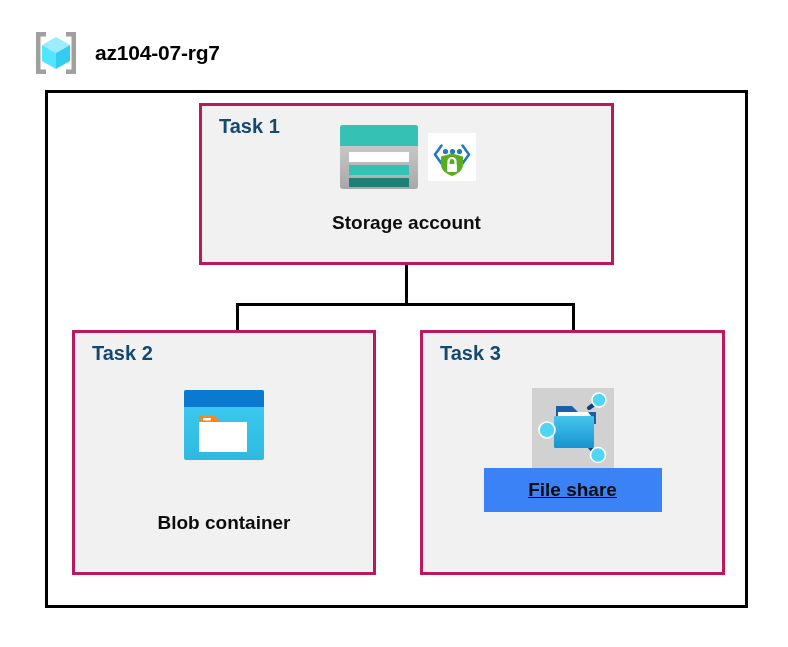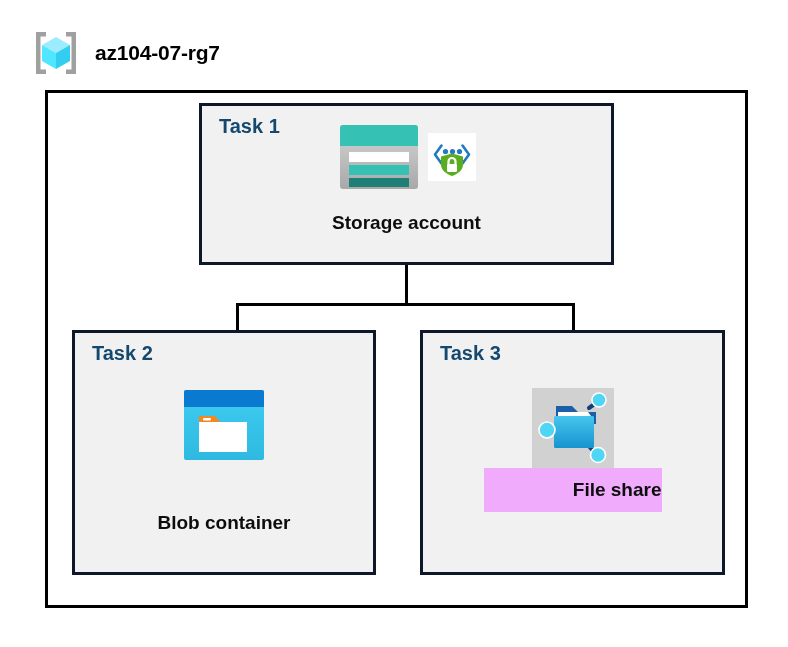--- a/index.html
+++ b/index.html
@@ -54,21 +54,21 @@
     width: 703px;
     height: 518px;
     border: 3px solid #000000;
     box-sizing: border-box;
     background: #ffffff;
   }
 
   
   .task-box {
     position: absolute;
-    border: 3px solid #0f172a;
+    border: 3px solid #be185d;
     box-sizing: border-box;
     background: #f1f1f1;
   }
   #task1-box { left: 199px; top: 103px; width: 415px; height: 162px; }
   #task2-box { left: 72px;  top: 330px; width: 304px; height: 245px; }
   #task3-box { left: 420px; top: 330px; width: 305px; height: 245px; }
 
   .task-label {
     position: absolute;
     left: 17px;
@@ -123,26 +123,27 @@
     justify-content: center;
     width: 82px;
     height: 80px;
     background: #d1d1d1;
     position: relative;
     z-index: 1;
   }
   #node-fileshare .caption-wrap {
     width: 178px;
     height: 44px;
-    background: #f0abfc;
-    display: flex;
-    align-items: center;
-    justify-content: flex-end;
+    background: #3b82f6;
+    display: flex;
+    align-items: center;
+    justify-content: center;
     position: relative;
     z-index: 2;
+    text-decoration: underline;
   }
 
   
   .line {
     position: absolute;
     background: #000000;
   }
   .line-v { width: 3px; }
   .line-h { height: 3px; }
 

